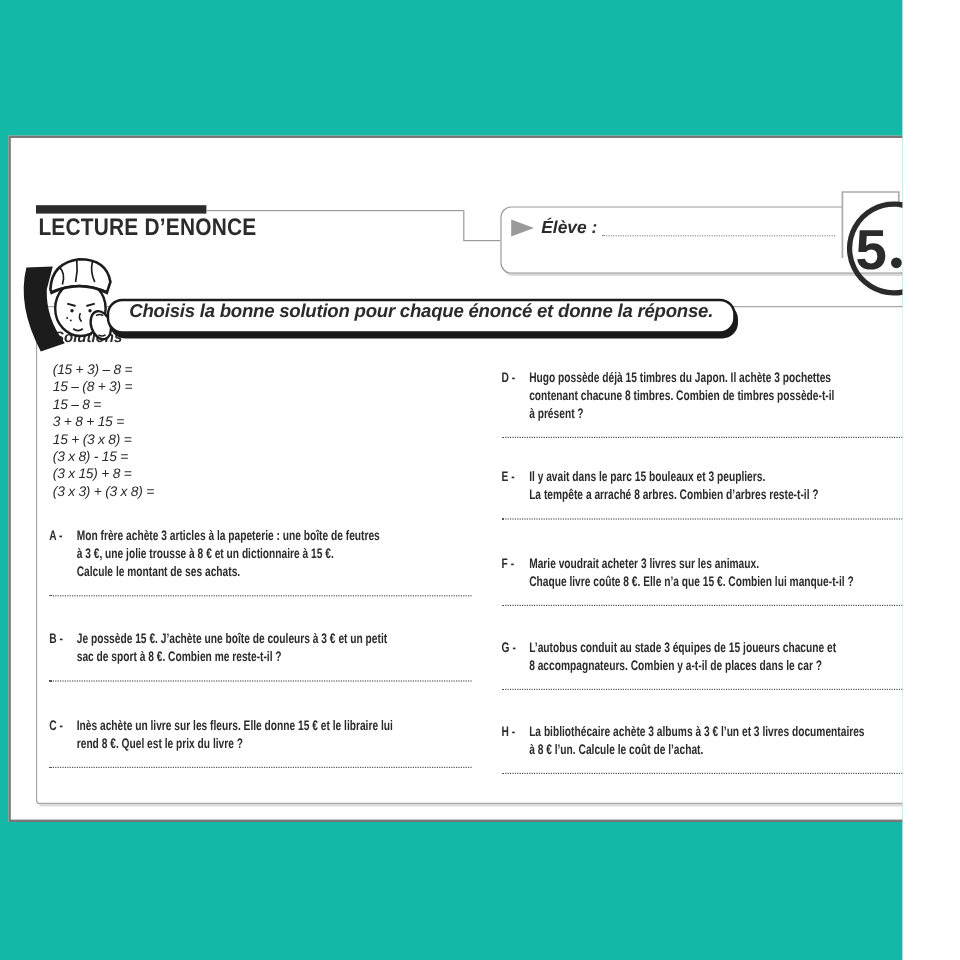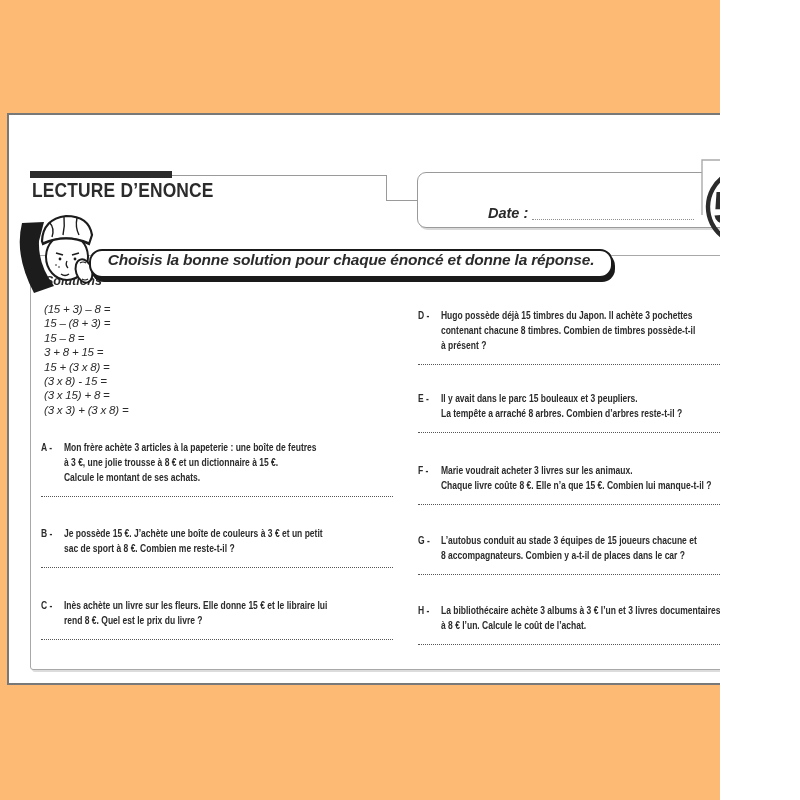--- a/index.html
+++ b/index.html
@@ -1,17 +1,17 @@
 <!DOCTYPE html>
 <html><head>
 <meta charset="utf-8">
 <style>
   html,body{margin:0;padding:0;background:#fff;}
-  #canvas{position:relative;width:720px;height:800px;background:#fdba74;overflow:hidden;
-          font-family:"Liberation Sans", sans-serif;color:#2b2b2b;}
+  #canvas{position:relative;width:720px;height:800px;background:#14b8a6;overflow:hidden;
+          font-family:"Liberation Sans", sans-serif;color:#2b2b2b;padding-left:32px;}
   #sheet{position:absolute;left:7px;top:113px;width:785px;height:568px;
          border:2px solid #787878;background:#fff;}
   
   .title-bar{position:absolute;left:21px;top:56px;width:142px;height:7px;background:#2b2b2b;}
   .sheet-title{position:absolute;left:23px;top:64px;font-size:20px;font-weight:bold;
                letter-spacing:.2px;transform:scaleX(.87);transform-origin:0 0;white-space:nowrap;}
   .stepline{position:absolute;background:#9a9a9a;}
   
   .id-box{position:absolute;left:408px;top:57px;width:340px;height:54px;border:1.5px solid #9a9a9a;
           border-radius:9px;background:#fff;box-shadow:1.5px 2px 0 #d9d9d9;}
@@ -56,23 +56,24 @@
   <div id="sheet">
 
     <div class="title-bar"></div>
     <div class="sheet-title">LECTURE D’ENONCE</div>
 
     <div class="stepline" style="left:163px;top:60px;width:214px;height:1px;"></div>
     <div class="stepline" style="left:377px;top:60px;width:1px;height:25px;"></div>
     <div class="stepline" style="left:377px;top:85px;width:31px;height:1px;"></div>
 
     <div class="id-box">
-      <div class="id-row" style="top:31px;padding-left:62px;">
-        <span class="id-label">Date :</span>
-        <div class="id-dots" style="margin-right:64px;"></div>
+      <div class="id-row" style="top:8px;">
+        <div class="flag"></div>
+        <span class="id-label">Élève :</span>
+        <div class="id-dots" style="margin-right:62px;"></div>
       </div>
     </div>
 
     <svg class="badge" viewBox="0 0 110 100">
       <rect x="7" y="3" width="47" height="55" fill="#ffffff"></rect>
       <path d="M7,58 L7,3 L54,3 L54,12" fill="none" stroke="#aaaaaa" stroke-width="1.4"></path>
       <path d="M68.5,18 A37,37 0 1,0 66.8,83" fill="none" stroke="#2b2b2b" stroke-width="4.4" stroke-linecap="round"></path>
       <text x="18" y="67" font-size="47" font-weight="bold" fill="#2b2b2b">5</text>
       <circle cx="52" cy="62" r="4.5" fill="#2b2b2b"></circle>
       <text x="58" y="63" font-size="27" font-weight="bold" fill="#2b2b2b">9</text>

